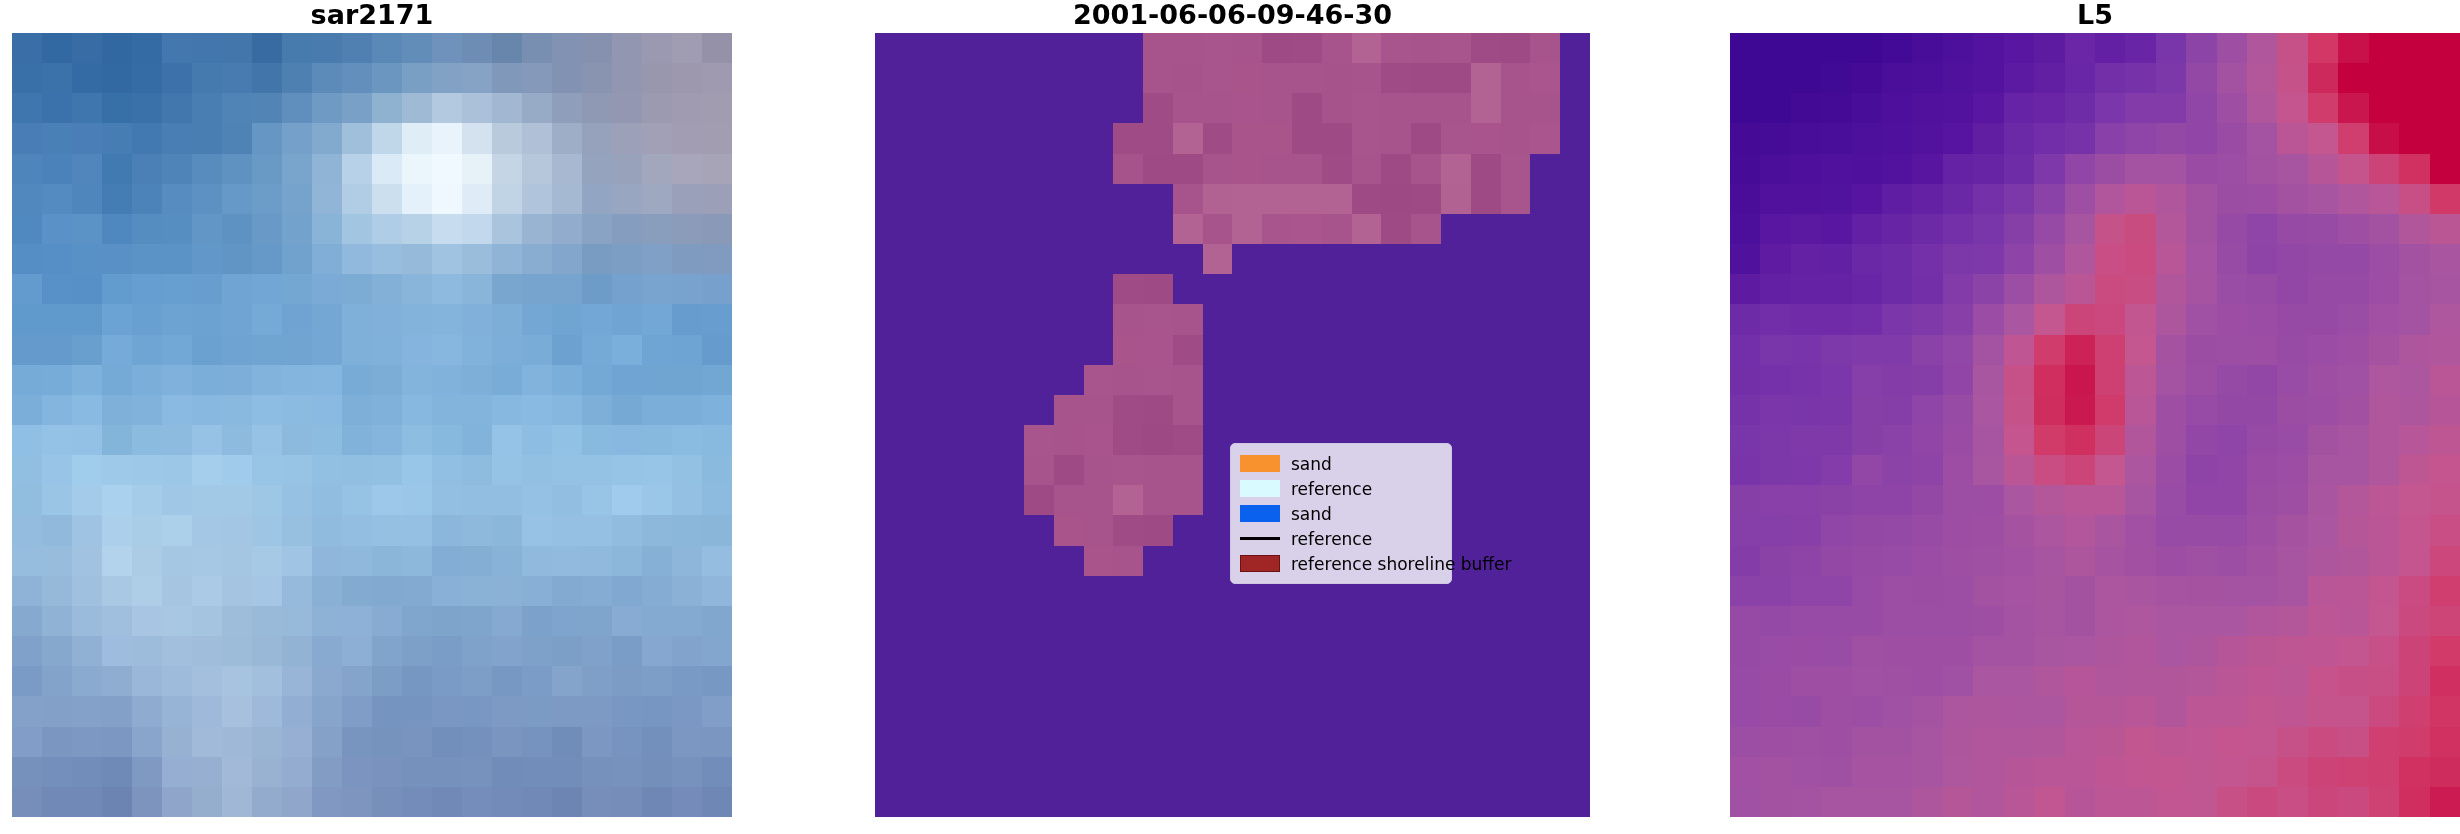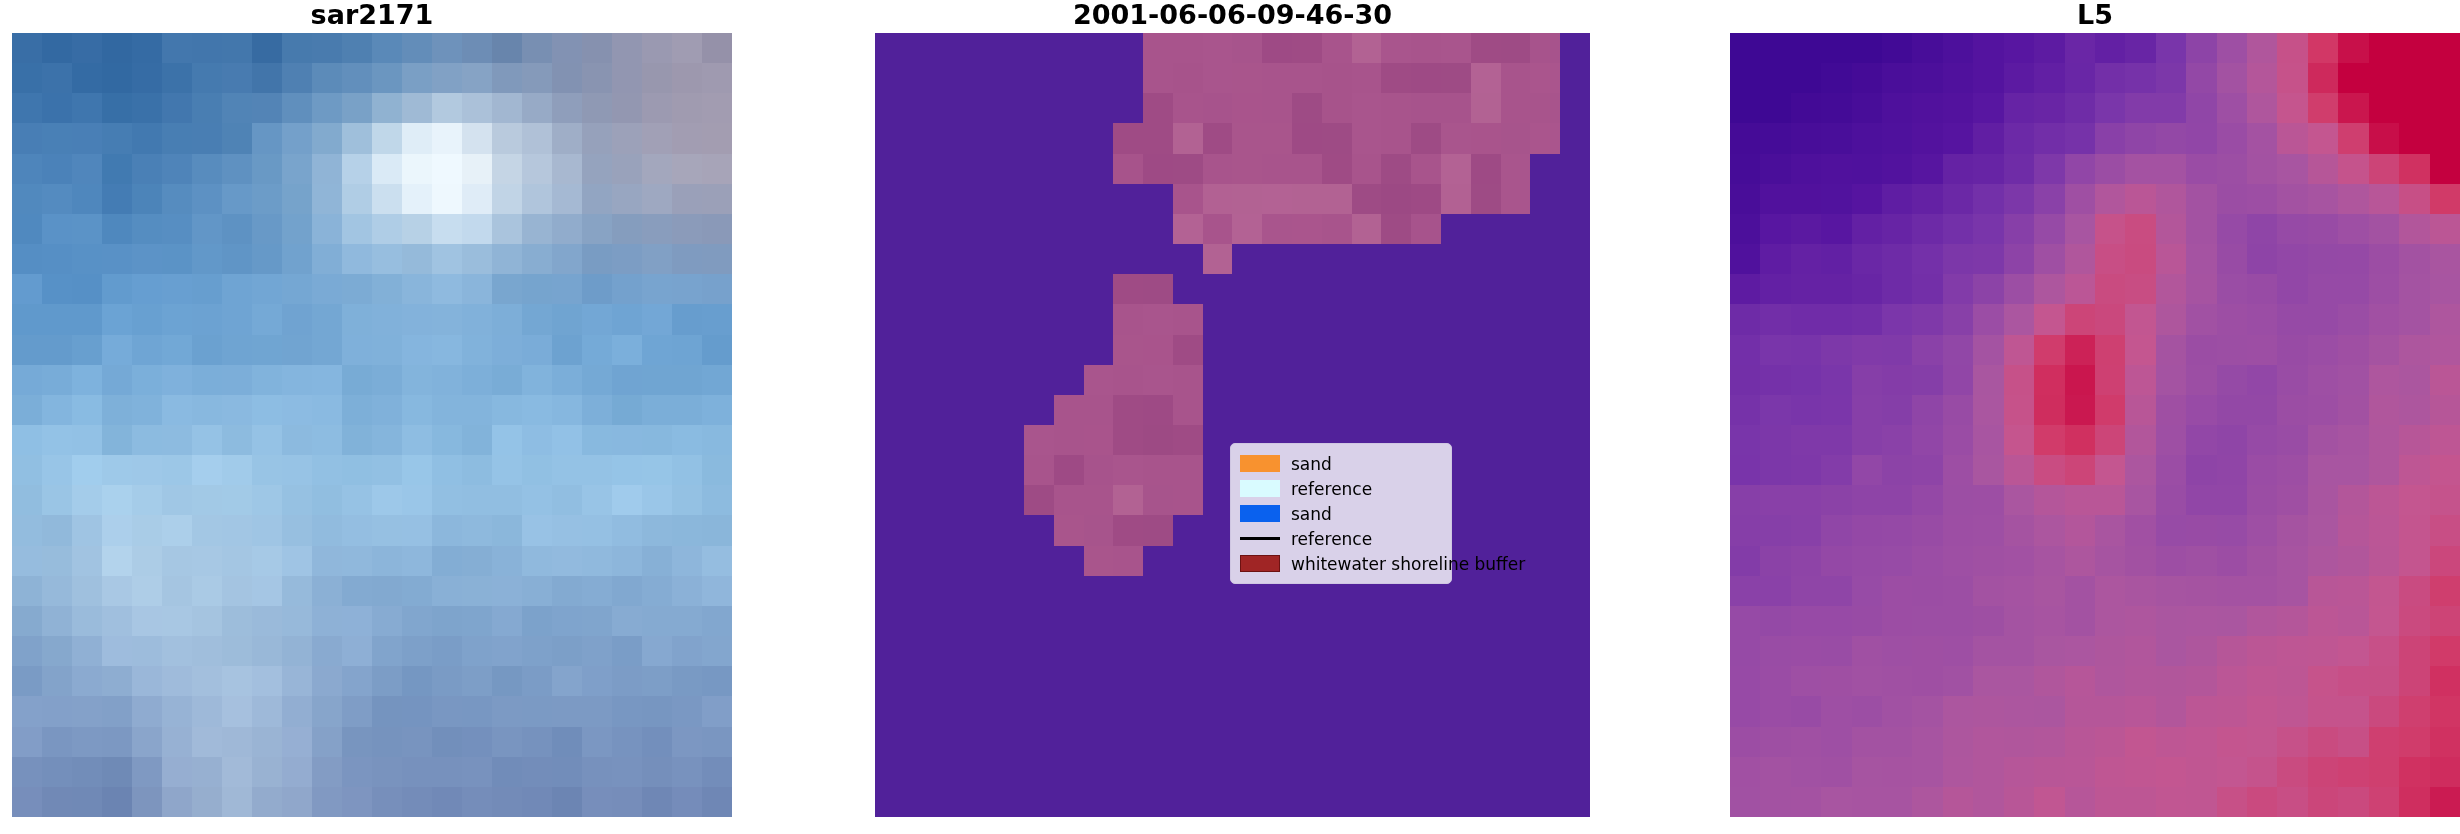--- a/index.html
+++ b/index.html
@@ -1343,21 +1343,21 @@
         <div class="legend-row">
           <span class="legend-swatch" style="background: rgb(10, 97, 238); border: 1px solid rgb(10, 97, 238);"></span>
           <span class="legend-label">sand</span>
         </div>
         <div class="legend-row">
           <span class="legend-swatch line" style="border-top-color: rgb(0, 0, 0);"></span>
           <span class="legend-label">reference</span>
         </div>
         <div class="legend-row">
           <span class="legend-swatch" style="background: rgb(160, 37, 37); border: 1px solid rgb(109, 18, 18);"></span>
-          <span class="legend-label">whitewater shoreline buffer</span>
+          <span class="legend-label">reference shoreline buffer</span>
         </div>
       </div>
     </div>
   </div>
 
   <div class="panel" id="panel-l5">
     <div class="panel-title">L5</div>
     <div class="axes">
       <div class="raster" id="raster-l5" style="grid-template-columns: repeat(24, 1fr); grid-template-rows: repeat(26, 1fr);">
           <i style="background: rgb(62, 8, 148);"></i>

